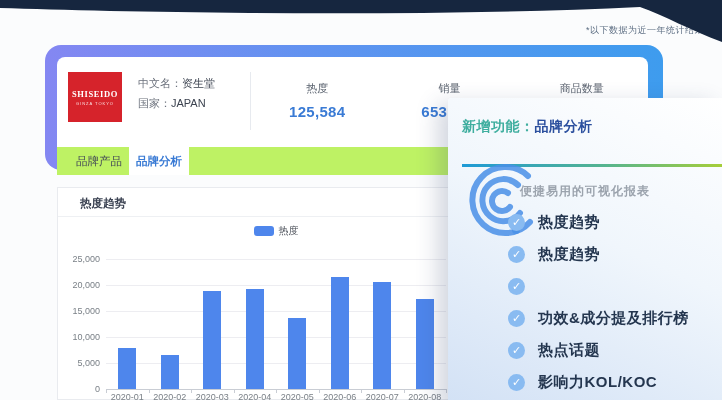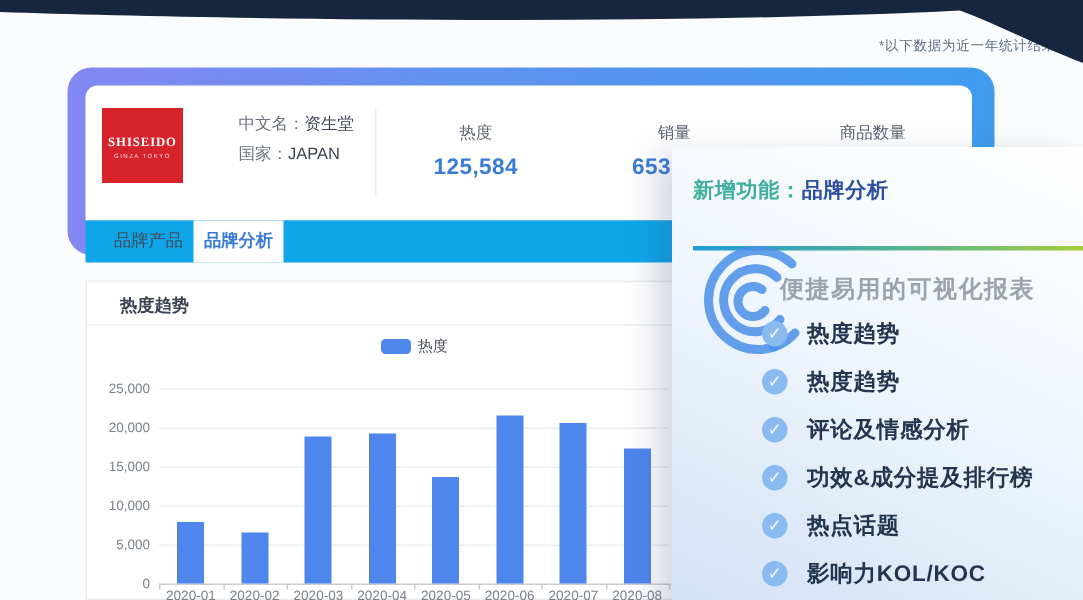--- a/index.html
+++ b/index.html
@@ -18,30 +18,30 @@
 
   
   .brand-card{position:absolute;left:57px;top:57px;width:591px;height:90px;background:#fff;
     border-radius:8px 8px 0 0;z-index:3;display:flex;}
   .logo{width:54px;height:50px;margin:15px 0 0 11px;background:#d6232b;color:#fff;
     display:flex;flex-direction:column;align-items:center;justify-content:center;flex:none;}
   .logo .logo-main{font-family:"Liberation Serif","DejaVu Serif",serif;font-size:8.5px;font-weight:bold;letter-spacing:.6px;}
   .logo .logo-sub{font-size:4px;letter-spacing:1px;opacity:.85;margin-top:2px;}
   .brand-info{margin:16px 0 0 16px;width:112px;flex:none;}
   .b-row{line-height:20px;font-size:11px;white-space:nowrap;}
-  .b-label{color:#6b717c;margin-left:21px;}
+  .b-label{color:#6b717c;}
   .b-value{color:#3c4350;margin-top:36px;}
   .v-divider{width:1px;height:58px;background:#e7eaef;margin-top:15px;flex:none;}
   .metrics{flex:1;display:flex;}
   .metric{flex:1;text-align:center;padding-top:24px;}
   .metric .m-label{font-size:11px;color:#5c6470;}
   .metric .m-value{font-size:15px;font-weight:bold;color:#3a7bd5;margin-top:7px;letter-spacing:.3px;}
 
   
-  .tab-bar{position:absolute;left:57px;top:147px;width:593px;height:28px;background:#0ea5e9;
+  .tab-bar{position:absolute;left:57px;top:147px;width:593px;height:28px;background:#bef264;
     z-index:3;display:flex;padding-left:12px;box-sizing:border-box;}
   .tab{width:60px;height:28px;line-height:28px;text-align:center;font-size:11.5px;color:#454b57;cursor:pointer;}
   .tab.active{background:#fff;color:#3a7bd5;font-weight:bold;}
 
   
   .chart-card{position:absolute;left:57px;top:187px;width:593px;height:213px;background:#fff;
     border:1px solid #e9ebef;box-sizing:border-box;z-index:3;}
   .chart-title{position:absolute;left:22px;top:8px;font-size:11.5px;font-weight:bold;color:#3b4252;}
   .chart-head-divider{position:absolute;left:0;top:28px;width:100%;height:1px;background:#eef0f3;}
   .legend{position:absolute;left:48px;top:36px;width:340px;display:flex;justify-content:center;align-items:center;gap:5px;cursor:pointer;}
@@ -58,21 +58,21 @@
   
   .overlay{position:absolute;left:448px;top:98px;width:274px;height:310px;z-index:5;
     background:linear-gradient(205deg,#ffffff 0%,#f0f6fc 45%,#d2e1f5 100%);
     border-radius:4px 0 0 0;box-shadow:-10px 6px 22px rgba(50,70,110,.22);box-sizing:border-box;}
   .promo-title{position:absolute;left:14px;top:20px;font-size:14px;font-weight:bold;letter-spacing:.5px;white-space:nowrap;}
   .promo-title .hl{color:#3fae9f;}
   .promo-title .main{color:#2b4f9e;}
   .promo-divider{position:absolute;left:14px;right:0;top:66px;height:3px;
     background:linear-gradient(90deg,#1e9ad6 0%,#55b48f 55%,#a6ce39 100%);}
   .swirl{position:absolute;left:8px;top:66px;}
-  .promo-subtitle{position:absolute;left:72px;top:85px;font-size:16px;font-weight:bold;color:#9ba3ad;letter-spacing:1px;}
+  .promo-subtitle{position:absolute;left:72px;top:85px;font-size:12px;font-weight:bold;color:#9ba3ad;letter-spacing:1px;}
   .feature-list{position:absolute;left:0;top:108px;right:0;margin:0;padding:0;list-style:none;}
   .feature{height:32px;display:flex;align-items:center;}
   .check{width:17px;height:17px;border-radius:50%;margin-left:60px;flex:none;
     color:#fff;font-size:11px;font-weight:bold;display:flex;align-items:center;justify-content:center;}
   .feature-text{margin-left:13px;font-size:15px;font-weight:bold;color:#24364f;letter-spacing:.5px;white-space:nowrap;}
 </style>
 </head>
 <body>
 
 <div id="stage">
@@ -182,21 +182,20 @@
         <li class="feature">
           <span class="check" style="background: rgb(137, 187, 241);">✓</span>
           <span class="feature-text">热度趋势</span>
         </li>
         <li class="feature">
           <span class="check" style="background: rgb(137, 187, 241);">✓</span>
           <span class="feature-text">热度趋势</span>
         </li>
         <li class="feature">
           <span class="check" style="background: rgb(137, 187, 241);">✓</span>
-          <span class="feature-text">评论及情感分析</span>
         </li>
         <li class="feature">
           <span class="check" style="background: rgb(137, 187, 241);">✓</span>
           <span class="feature-text">功效&amp;成分提及排行榜</span>
         </li>
         <li class="feature">
           <span class="check" style="background: rgb(137, 187, 241);">✓</span>
           <span class="feature-text">热点话题</span>
         </li>
         <li class="feature">

